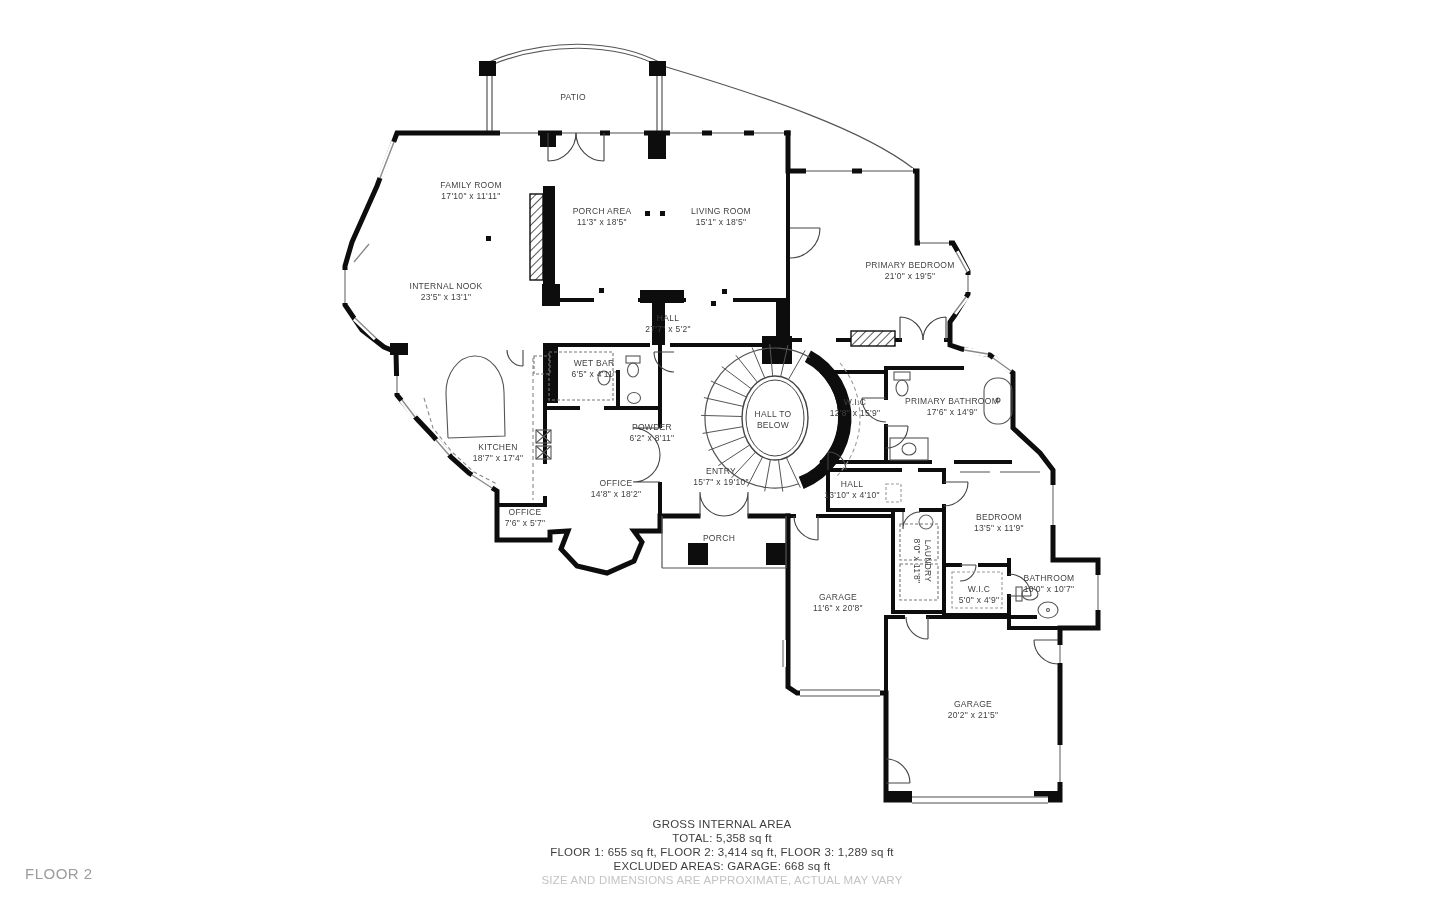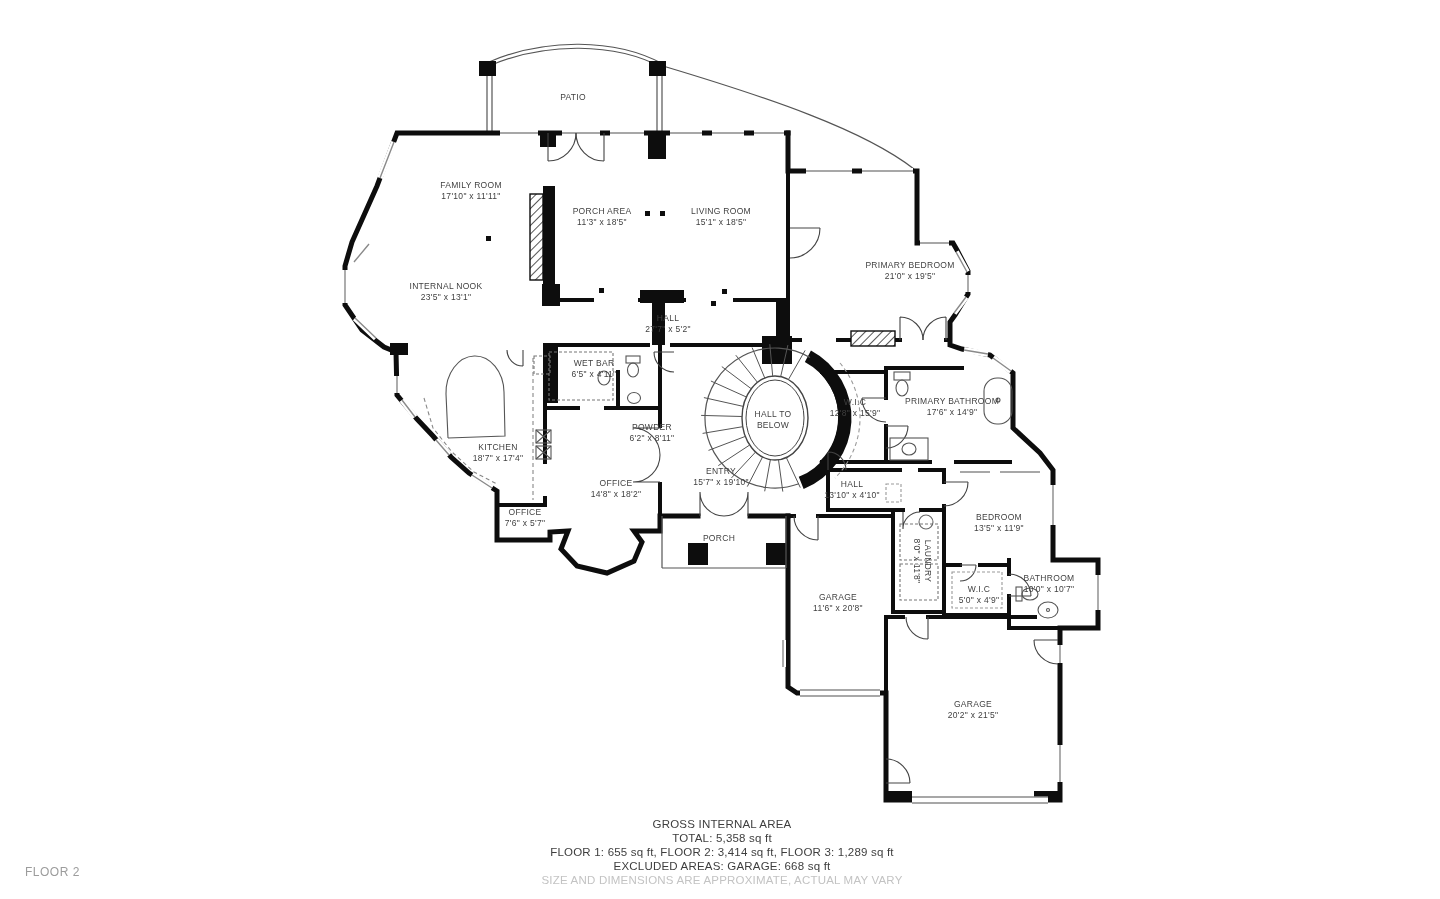--- a/index.html
+++ b/index.html
@@ -9,21 +9,21 @@
   .room-label{position:absolute;transform:translate(-50%,-50%);text-align:center;
       color:#3f3f3f;font-size:8.5px;line-height:10.5px;letter-spacing:.3px;
       white-space:nowrap;z-index:5;}
   .room-label .nm{display:block;}
   .room-label .dm{display:block;}
   .room-label.narrow{white-space:normal;width:66px;}
   .room-label.rot{transform:translate(-50%,-50%) rotate(90deg);}
   #footer{position:absolute;left:0;top:817px;width:1444px;text-align:center;z-index:5;}
   #footer div{font-size:11.5px;line-height:14px;color:#3e3e3e;letter-spacing:.2px;}
   #footer .disclaimer{color:#c3c3c3;}
-  #floor-tag{position:absolute;left:25px;top:865px;font-size:12px;color:#9c9c9c;
+  #floor-tag{position:absolute;left:25px;top:865px;font-size:15px;color:#9c9c9c;
       letter-spacing:.5px;z-index:5;}
 </style>
 </head>
 <body>
 
 <svg id="plan" viewBox="0 0 1440 899">
   <defs>
     <pattern id="hatch" width="6" height="6" patternUnits="userSpaceOnUse" patternTransform="rotate(45)">
       <rect width="6" height="6" fill="#ffffff"></rect>
       <line x1="0" y1="0" x2="0" y2="6" stroke="#2a2a2a" stroke-width="1.6"></line>

